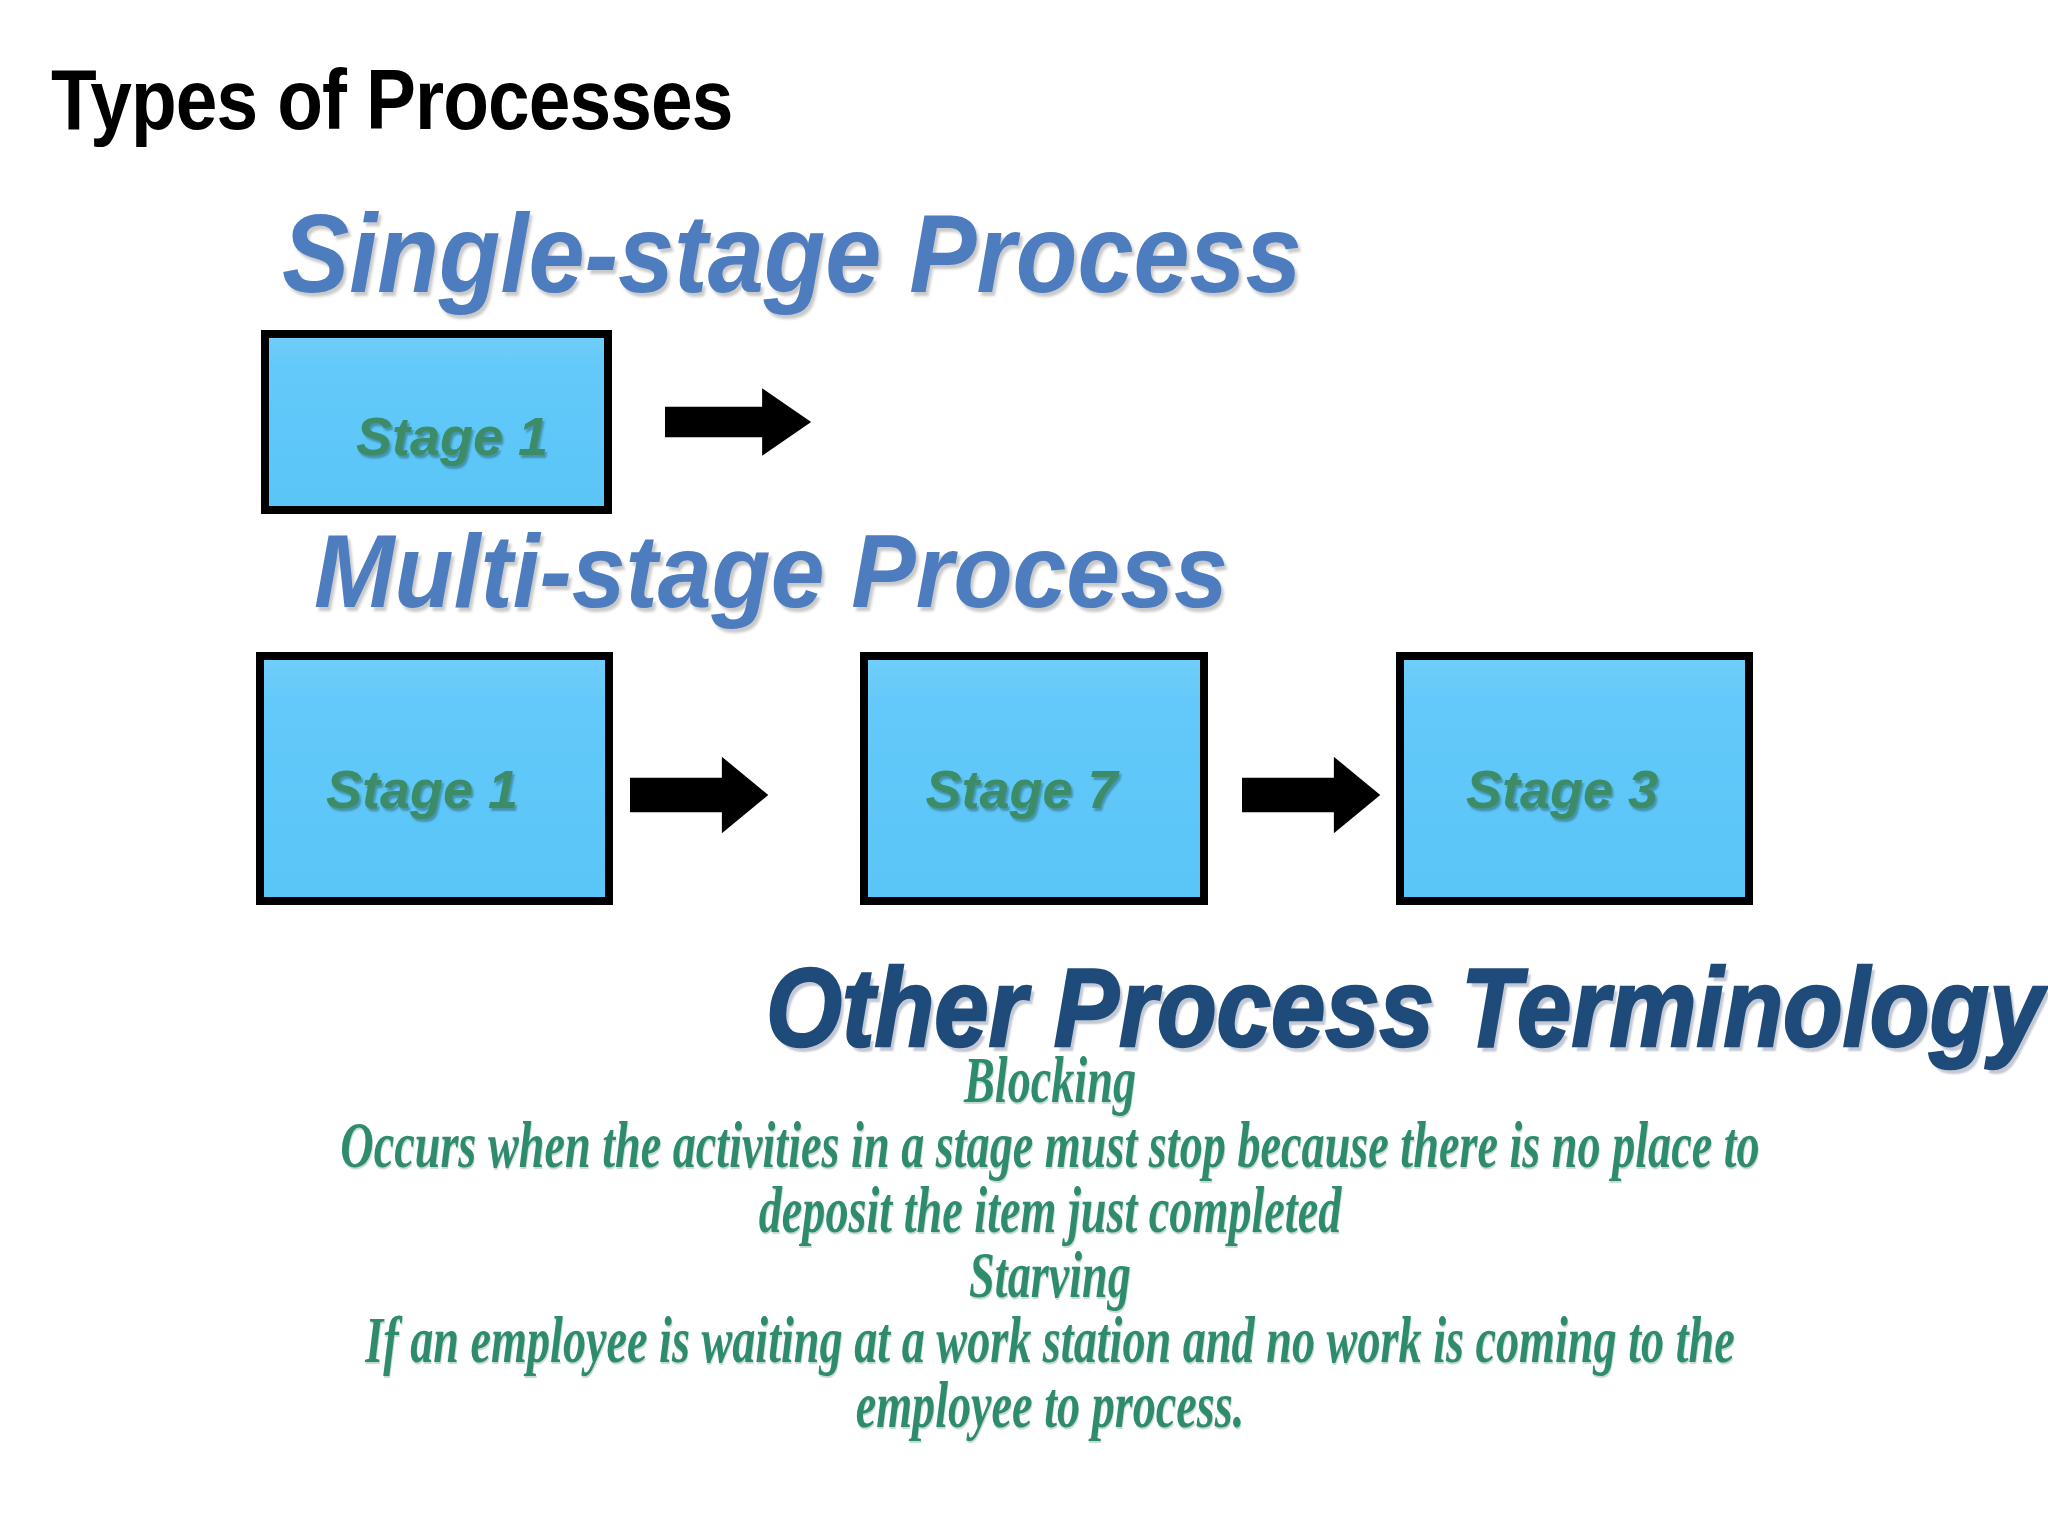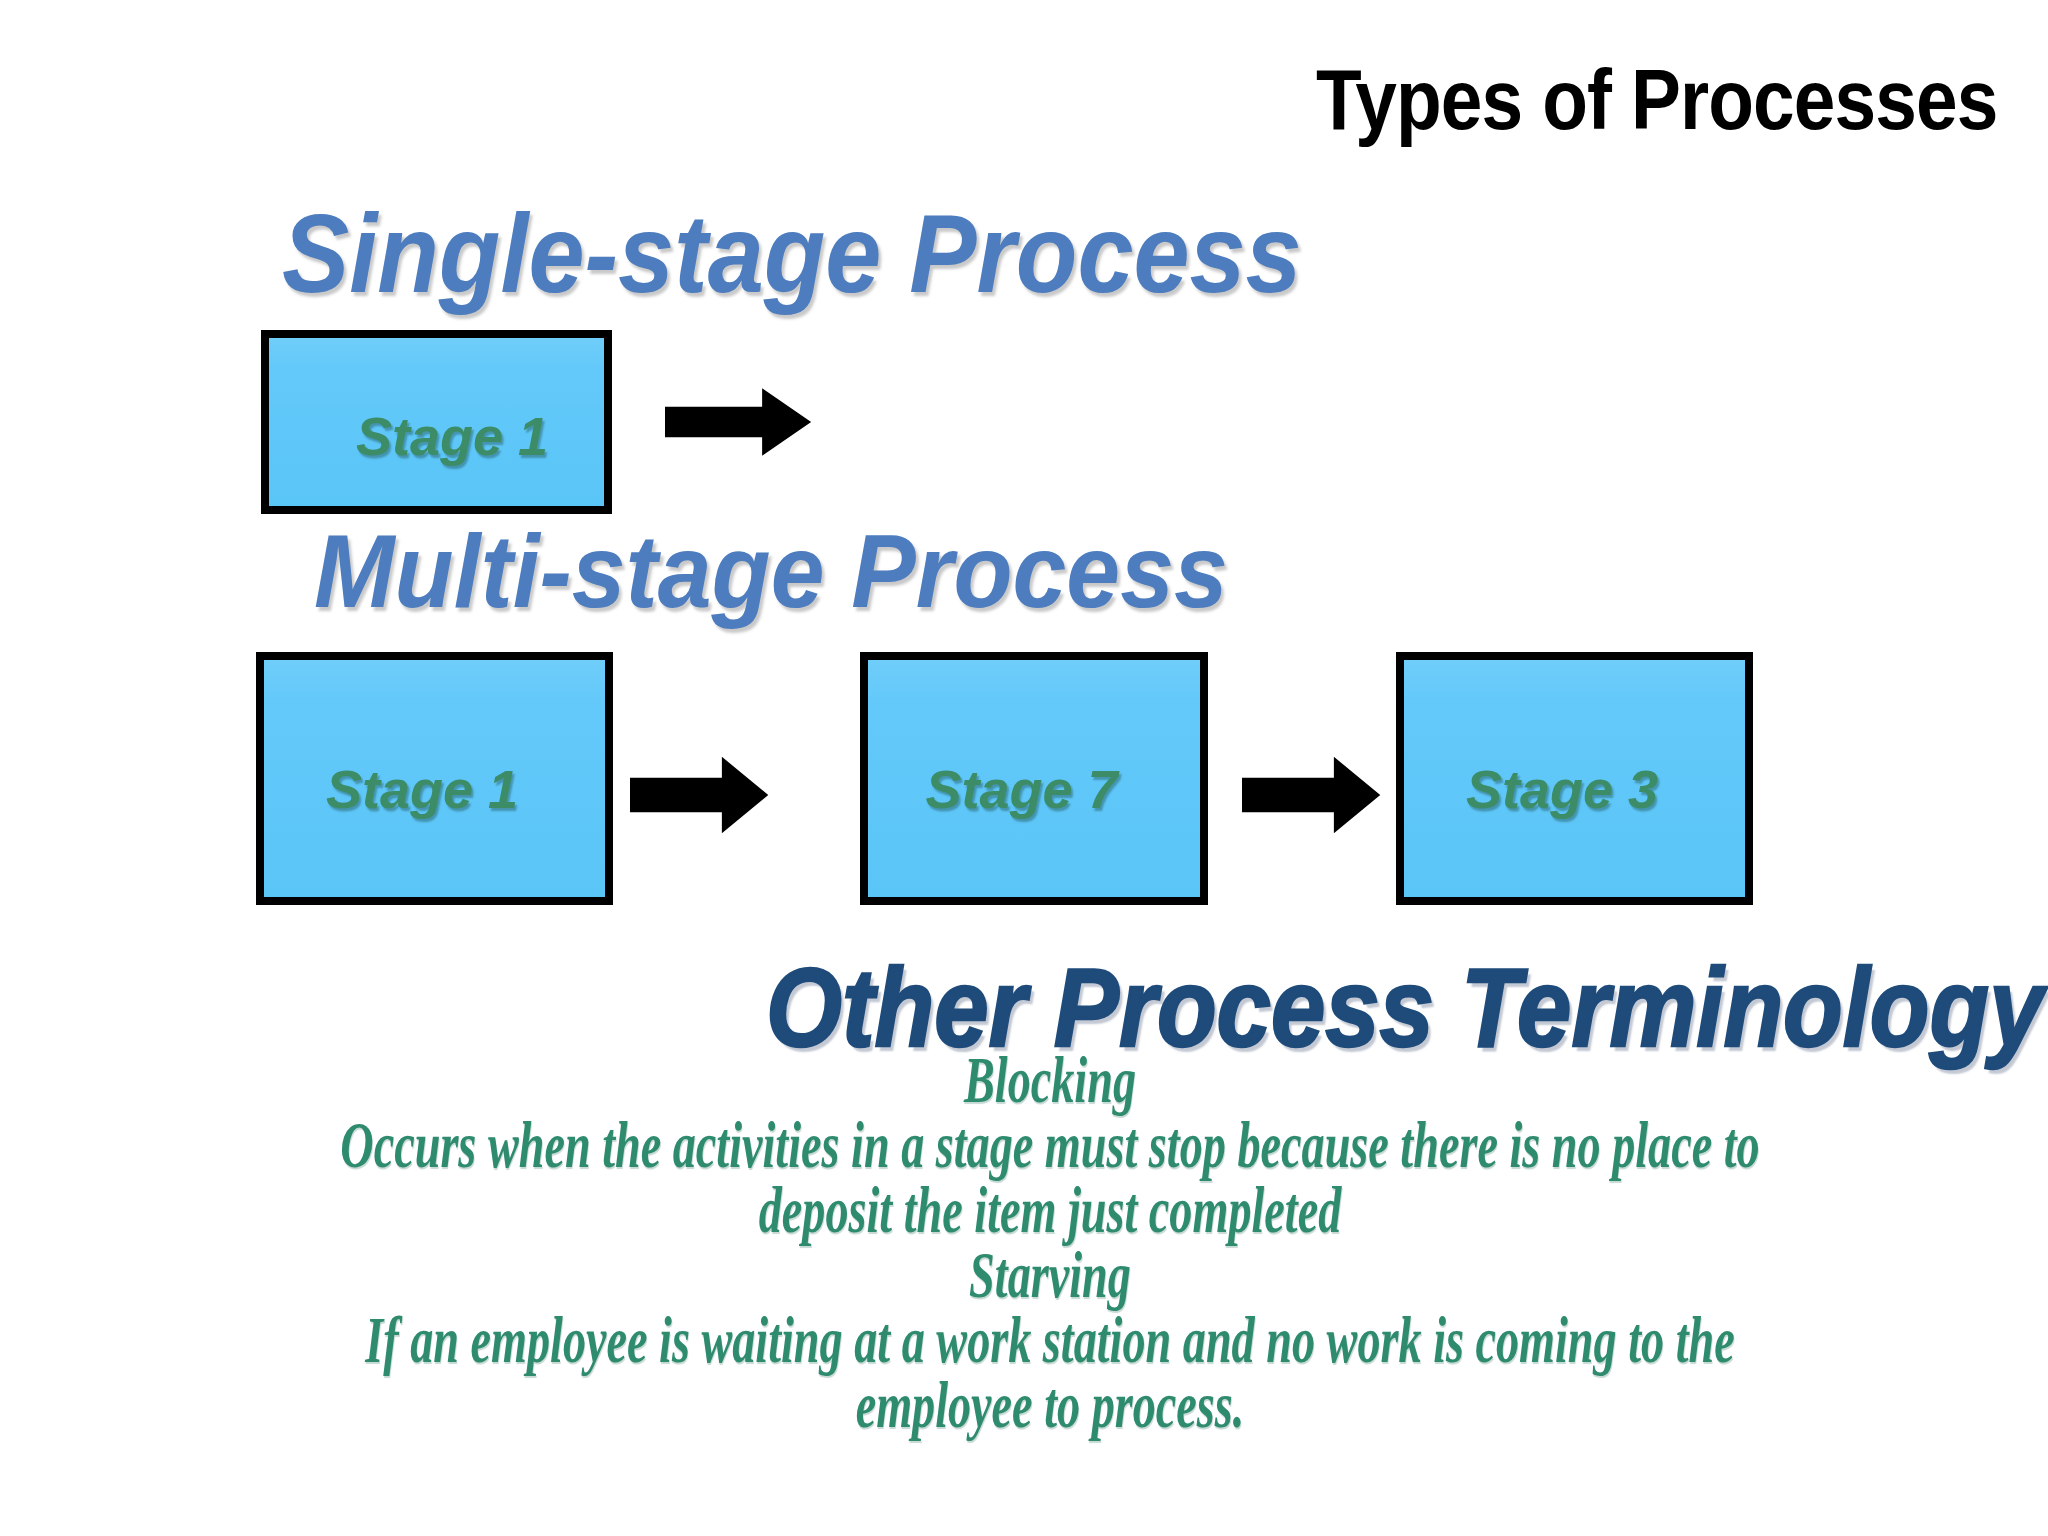--- a/index.html
+++ b/index.html
@@ -9,21 +9,21 @@
     height: 1536px;
     background: #ffffff;
     overflow: hidden;
     font-family: "Liberation Sans", sans-serif;
   }
 
   
   .slide-title {
     position: absolute;
     top: 56px; left: 0; width: 100%;
-    text-align: right;
+    text-align: left;
     font-size: 86px;
     font-weight: 700;
     line-height: 1;
     color: var(--c-title, #000000);
     letter-spacing: -1px;
   }
   .slide-title .condense { display: inline-block; transform: scaleX(0.87); }
 
   
   .h-blue {

